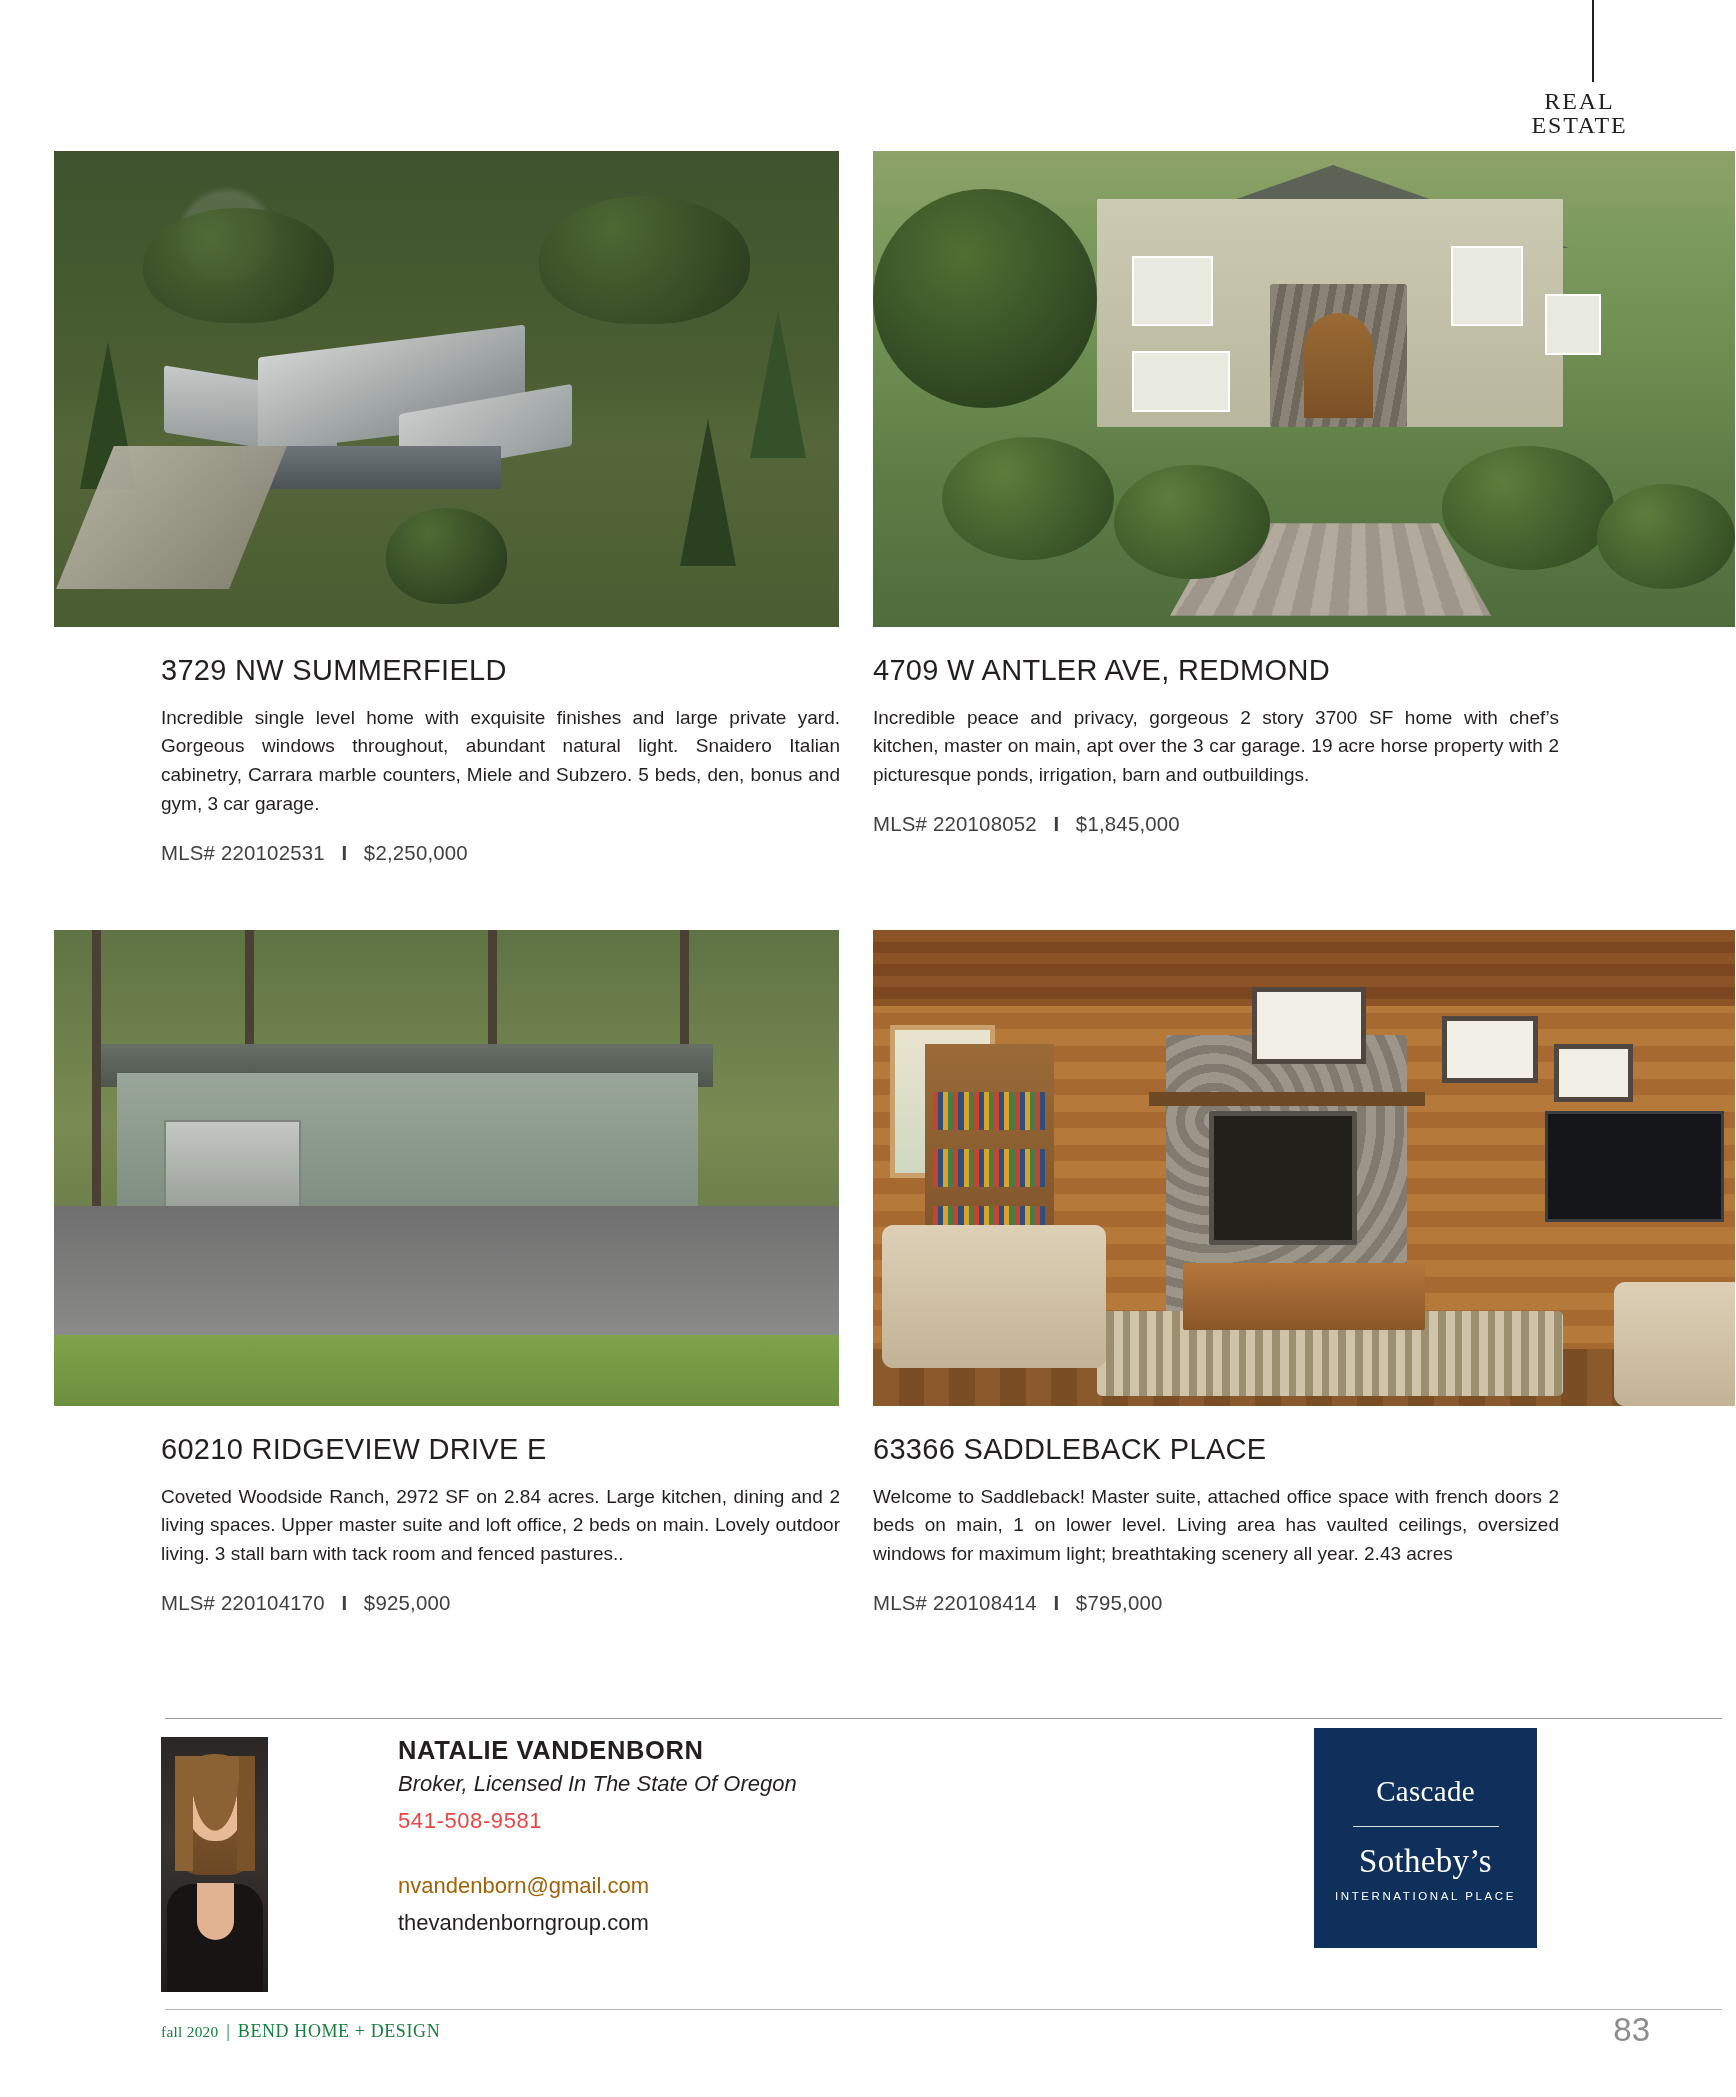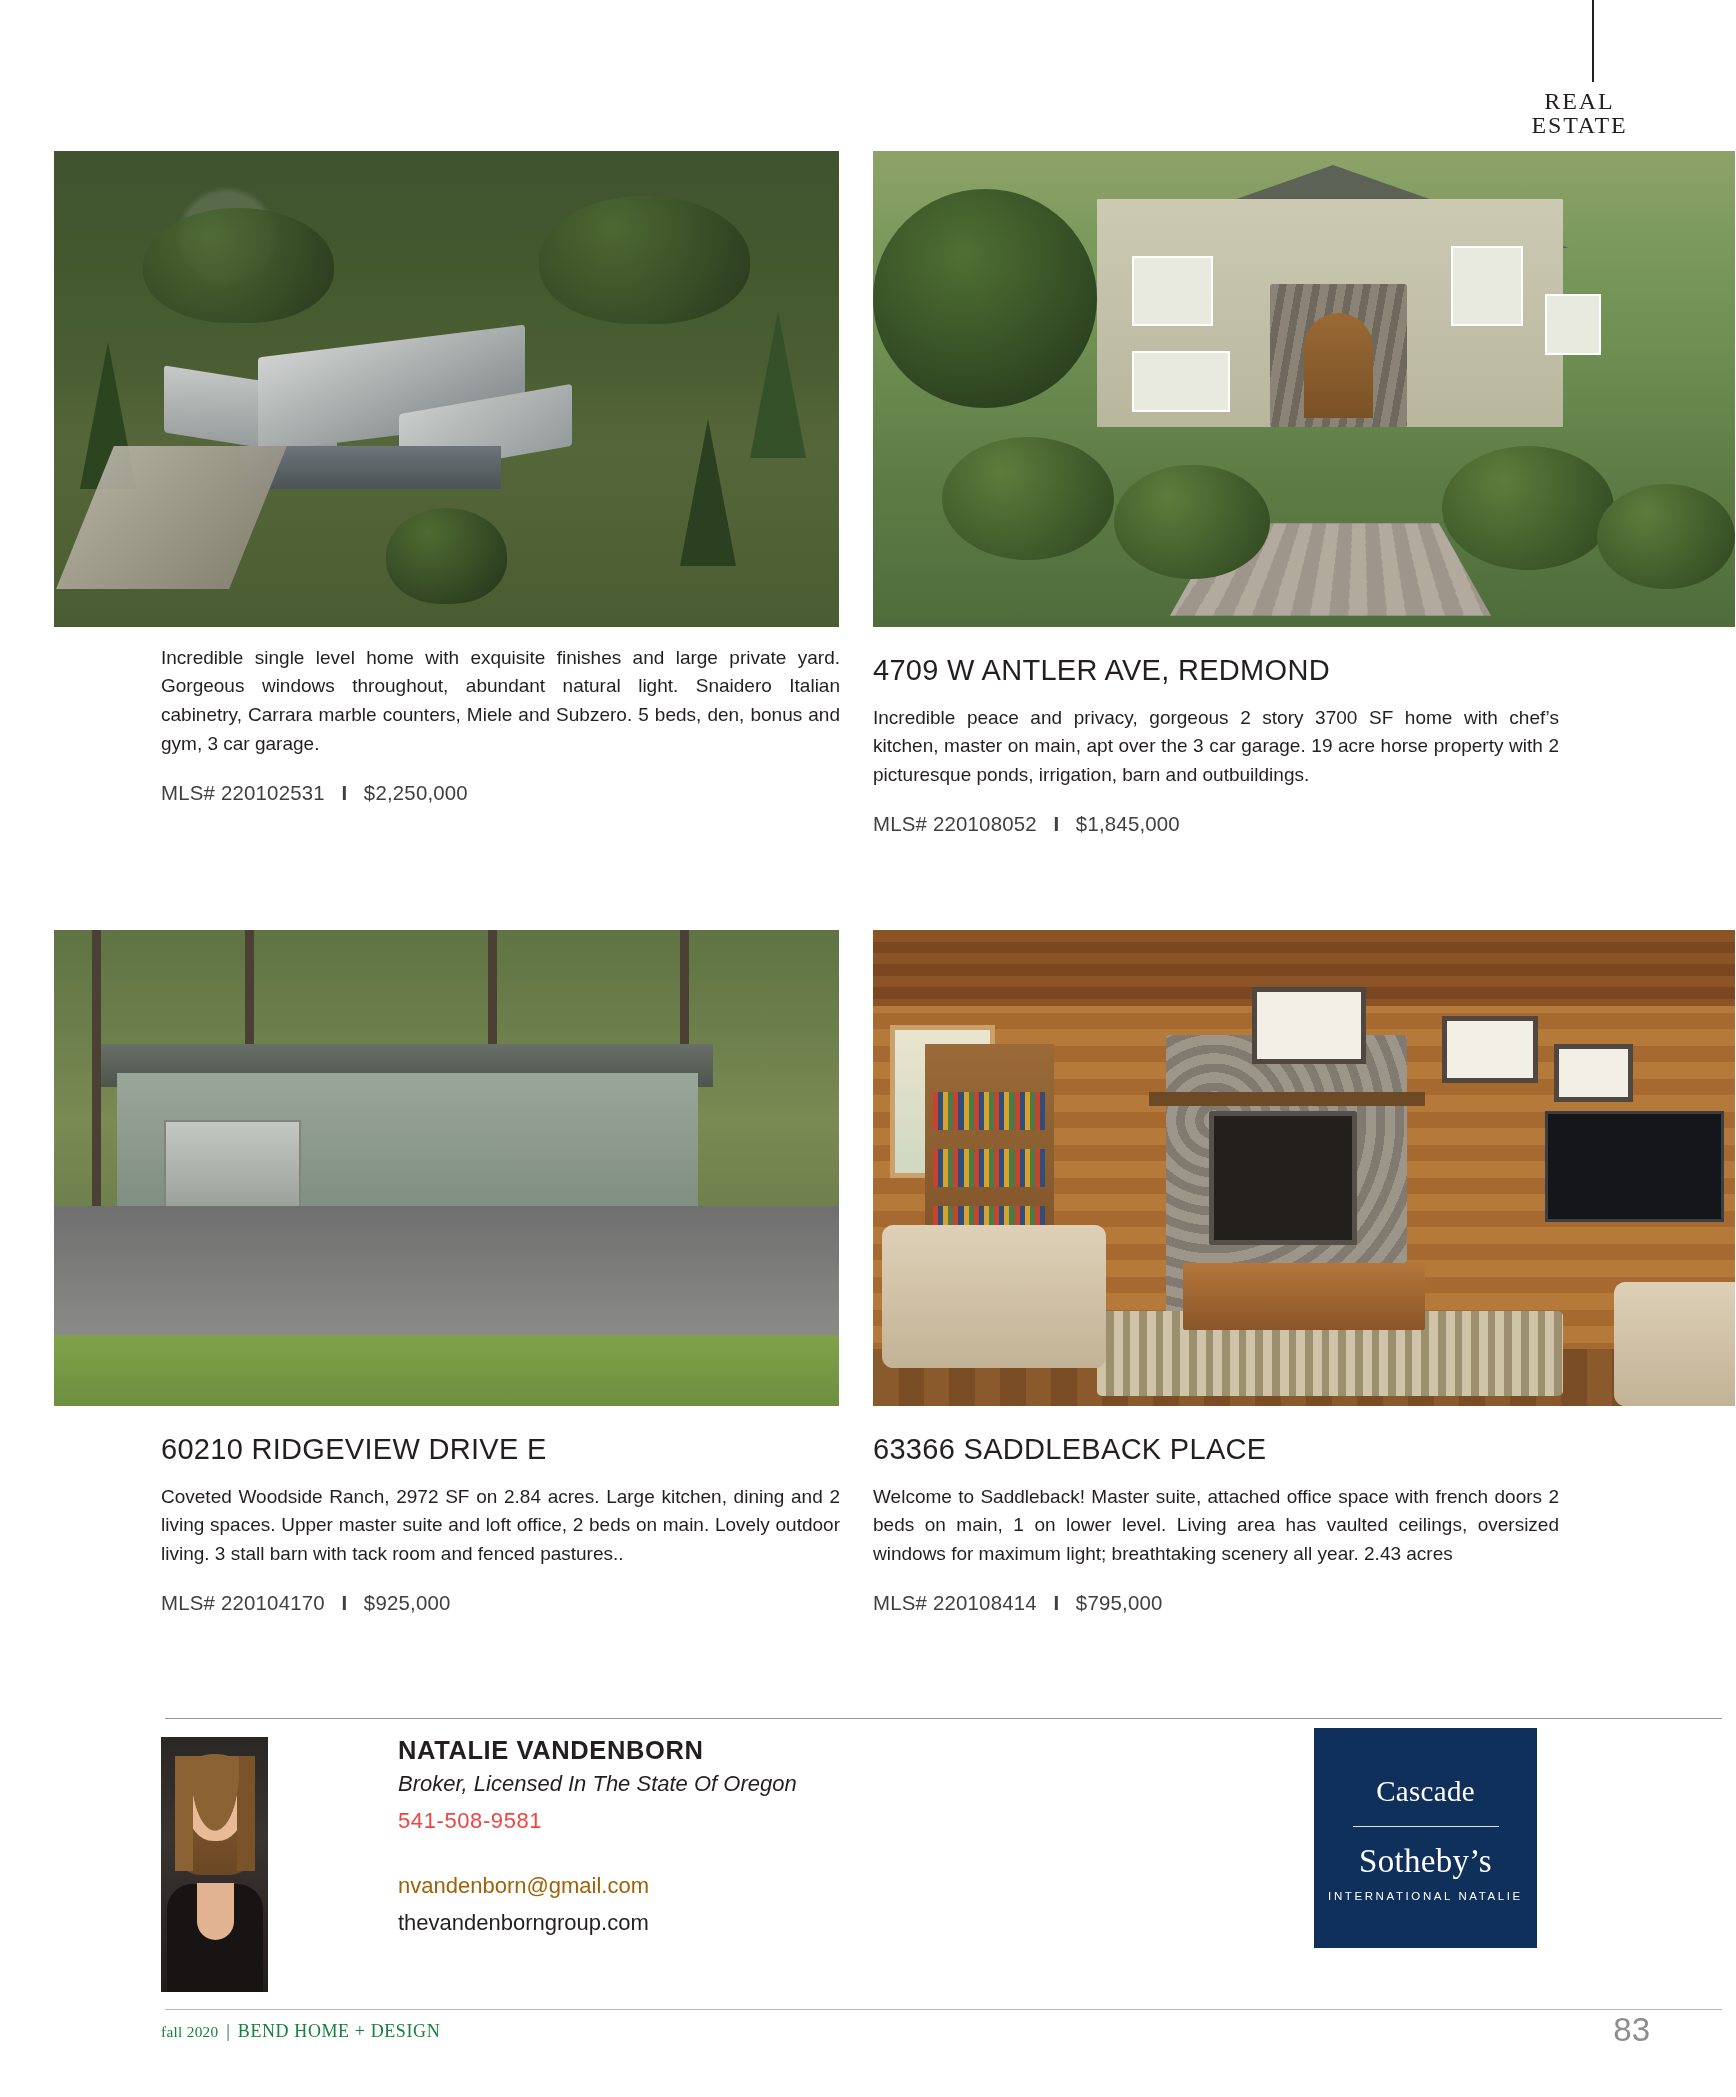--- a/index.html
+++ b/index.html
@@ -373,20 +373,21 @@
         <div class="roofB"></div>
         <div class="roofA"></div>
         <div class="roofC"></div>
         <div class="wall"></div>
         <div class="drive"></div>
         <div class="tree" style="left:332px;top:357px;width:121px;height:96px;"></div>
         <div class="tree" style="left:89px;top:57px;width:191px;height:115px;opacity:.85;"></div>
         <div class="tree" style="left:485px;top:45px;width:211px;height:128px;opacity:.85;"></div>
       </div>
     </div>
+    <div class="title">3729 NW SUMMERFIELD</div>
     <div class="desc">Incredible single level home with exquisite finishes and large private yard. Gorgeous windows throughout, abundant natural light. Snaidero Italian cabinetry, Carrara marble counters, Miele and Subzero. 5 beds, den, bonus and gym, 3 car garage.</div>
     <div class="mls">
       <span>MLS# 220102531</span><span class="sep">I</span><span>$2,250,000</span>
     </div>
   </div>
 
   <div class="listing col-right" style="left:873px;top:151px;">
     <div class="photo">
       <div class="ph2">
         <div class="gable"></div>
@@ -474,21 +475,21 @@
   <div class="agent-name">NATALIE VANDENBORN</div>
   <div class="agent-role">Broker, Licensed In The State Of Oregon</div>
   <div class="agent-phone">541-508-9581</div>
   <div class="agent-email">nvandenborn@gmail.com</div>
   <div class="agent-site">thevandenborngroup.com</div>
 
   <div class="brand">
     <div class="cascade">Cascade</div>
     <div class="divider"></div>
     <div class="sothebys">Sotheby’s</div>
-    <div class="intl">INTERNATIONAL NATALIE</div>
+    <div class="intl">INTERNATIONAL PLACE</div>
   </div>
 
   <div class="footer-rule"></div>
   <div class="footer-left">
     <span class="issue">fall 2020</span><span class="bar">|</span><span class="mag">BEND HOME + DESIGN</span>
   </div>
   <div class="page-number">83</div>
 
 </div>
 

